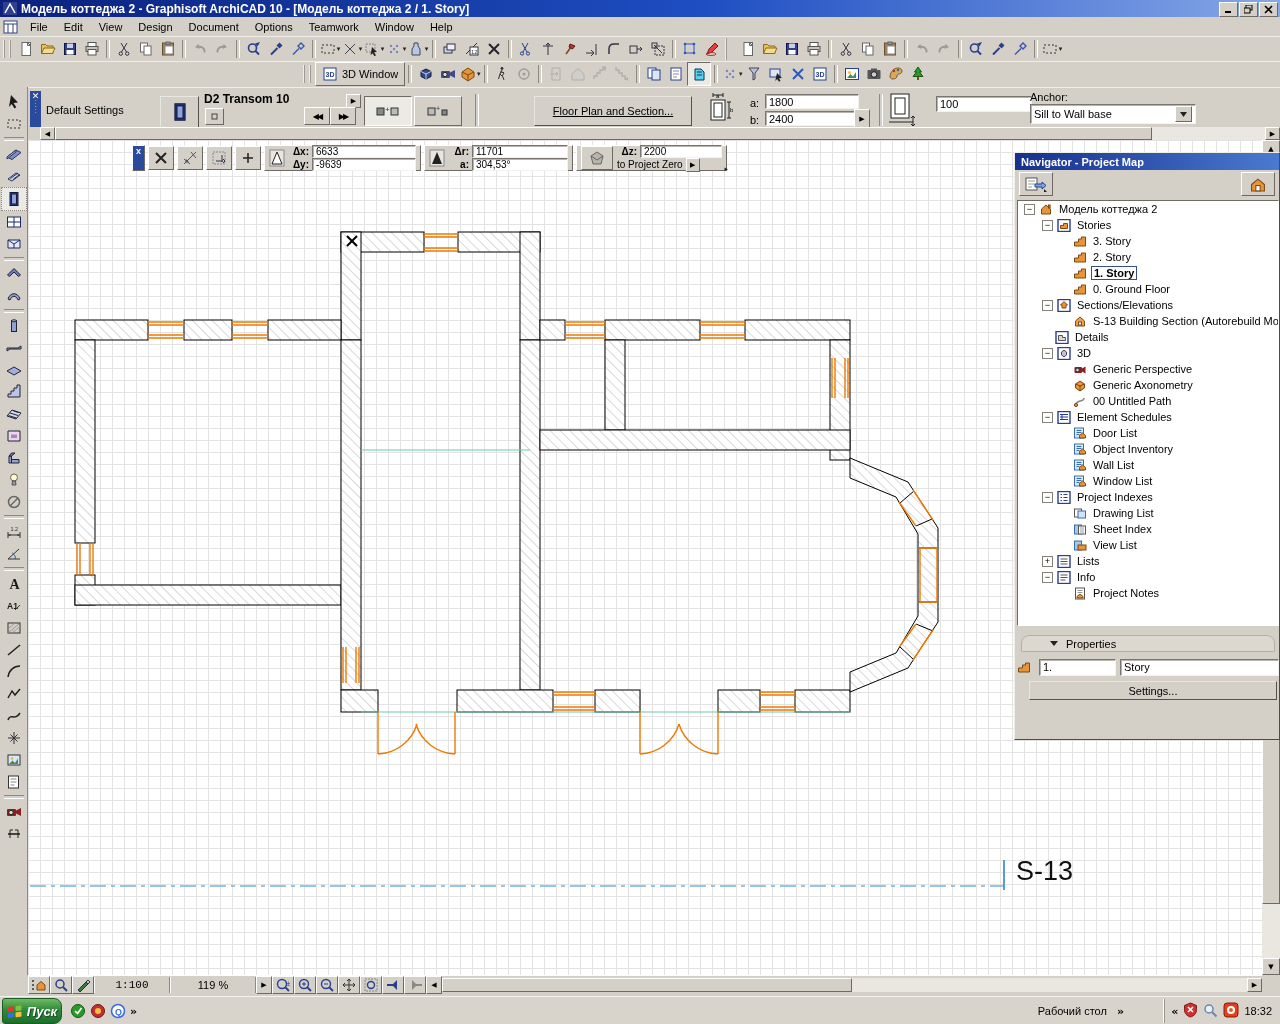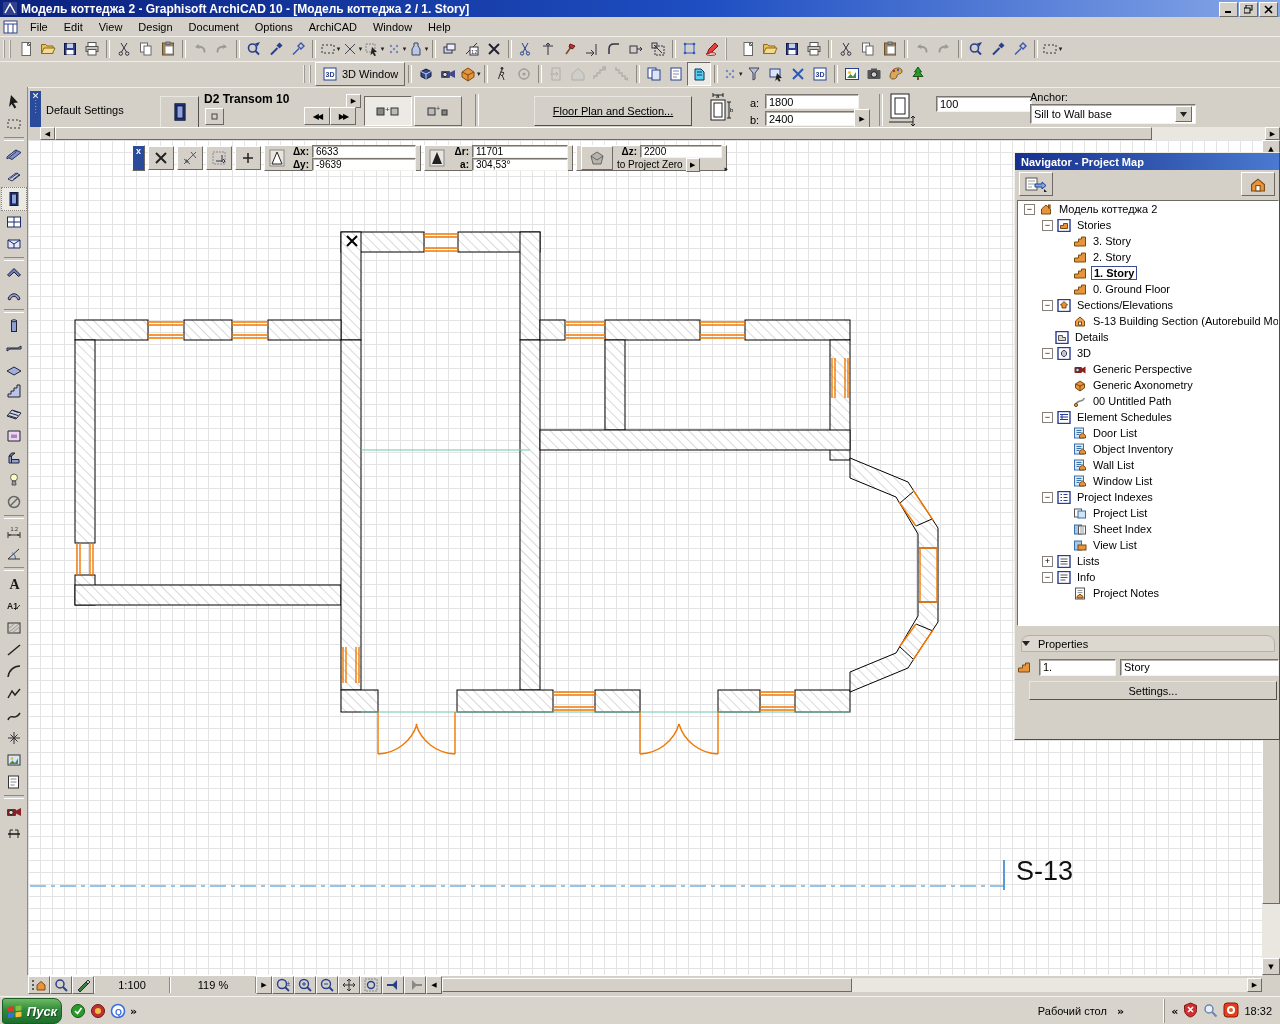--- a/index.html
+++ b/index.html
@@ -82,21 +82,21 @@
   .nav-btn{width:32px;height:22px;display:flex;align-items:center;justify-content:center;}
   .nav-tree{position:absolute;left:2px;top:47px;width:260px;height:424px;background:#fff;
     border:1px solid;border-color:#6e6a63 #fff #fff #6e6a63;overflow:hidden;}
   .trow{height:16px;display:flex;align-items:center;white-space:nowrap;}
   .expbox{width:9px;height:9px;border:1px solid #848078;background:#fff;display:flex;align-items:center;justify-content:center;
     font-size:9px;line-height:7px;margin-right:4px;flex:0 0 auto;box-sizing:content-box;}
   .ticon{width:14px;height:13px;margin-right:4px;flex:0 0 auto;}
   .tlabel{padding:0 2px;}
   .tlabel.sel{font-weight:bold;border:1px solid #3a4a94;}
   .props-head{position:absolute;left:6px;top:482px;width:254px;height:17px;background:#dcd8d0;
-    border:1px solid #b4b0a8;border-radius:8px 8px 0 0;display:flex;align-items:center;gap:8px;padding-left:0;box-sizing:border-box;}
+    border:1px solid #b4b0a8;border-radius:8px 8px 0 0;display:flex;align-items:center;gap:8px;padding-left:28px;box-sizing:border-box;}
   .props-tri{width:0;height:0;border-left:4px solid transparent;border-right:4px solid transparent;border-top:5px solid #222;}
   .props-row{position:absolute;left:2px;top:505px;width:262px;height:18px;display:flex;align-items:center;gap:4px;}
   .props-settings{position:absolute;left:14px;top:528px;width:246px;height:17px;display:flex;align-items:center;justify-content:center;}
   
   .taskbar{position:absolute;left:0;top:996px;width:1280px;height:28px;background:#d8d4cc;border-top:1px solid #f4f2ec;display:flex;align-items:center;}
   .startbtn{margin-left:2px;height:24px;width:58px;border-radius:3px 8px 8px 3px;
     background:linear-gradient(#6fba62,#2f8a3a 45%,#1f6e2c);border:1px solid #1c5d26;
     color:#fff;font-weight:bold;font-style:italic;font-size:13px;display:flex;align-items:center;justify-content:center;gap:4px;
     text-shadow:1px 1px 1px #1a4a20;}
   .ql{width:20px;height:20px;display:flex;align-items:center;justify-content:center;}
@@ -141,21 +141,21 @@
   </div>
 
   <div class="menubar">
     <span class="childico">
       <svg width="15" height="14" viewBox="0 0 15 14">
           <rect x="0" y="0" width="15" height="14" fill="#d4d0c8"></rect>
           <rect x="1" y="1" width="13" height="12" fill="#fff" stroke="#30408c"></rect>
           <path d="M1 4h13M5 4v9M10 4v9" stroke="#30408c"></path>
         </svg>
     </span>
-    <span id="menu-items"><span class="mitem">File</span><span class="mitem">Edit</span><span class="mitem">View</span><span class="mitem">Design</span><span class="mitem">Document</span><span class="mitem">Options</span><span class="mitem">ArchiCAD</span><span class="mitem">Window</span><span class="mitem">Help</span></span>
+    <span id="menu-items"><span class="mitem">File</span><span class="mitem">Edit</span><span class="mitem">View</span><span class="mitem">Design</span><span class="mitem">Document</span><span class="mitem">Options</span><span class="mitem">Teamwork</span><span class="mitem">Window</span><span class="mitem">Help</span></span>
     <span class="winbtns2">
       <span class="wbtn out glyph">
           <svg width="9" height="9">
             <rect x="1" y="6" width="6" height="2" fill="#000"></rect>
           </svg>
         </span>
       <span class="wbtn out glyph">
           <svg width="9" height="9">
             <rect x="2" y="0" width="6" height="5" fill="none" stroke="#000"></rect>
             <rect x="0" y="3" width="6" height="5" fill="#d4d0c8" stroke="#000"></rect>
@@ -1250,21 +1250,21 @@
           <circle cx="6" cy="6" r="4" fill="none" stroke="#26408e" stroke-width="1.5"></circle>
           <path d="M9 9l4 4" stroke="#26408e" stroke-width="2"></path>
         </svg>
       </span>
     <span class="ds-btn out">
         <svg width="14" height="14">
           <path d="M2 12L10 4l2 2-8 8z" fill="#3a7a3a" stroke="#234"></path>
           <path d="M10 4l2-2 2 2-2 2z" fill="#c8c8c8" stroke="#234"></path>
         </svg>
       </span>
-    <span class="ds-field" style="width:74px;">1:100</span>
+    <span class="ds-field" style="width:74px;font-family:Liberation Mono, monospace;">1:100</span>
     <span class="ds-field" style="width:84px;">119 %</span>
     <span class="ds-btn out glyph" style="width:14px;font-size:7px;">▶</span>
     <span class="ds-btn out">
         <svg width="15" height="14">
           <circle cx="6" cy="6" r="4.5" fill="none" stroke="#26408e" stroke-width="1.4"></circle>
           <path d="M9 9l4 4" stroke="#26408e" stroke-width="1.8"></path>
           <text x="10" y="8" font-size="8" fill="#26408e">±</text>
         </svg>
       </span>
     <span class="ds-btn out">
@@ -1483,21 +1483,21 @@
               <path d="M3 3.5h1.5M6 3.5h4M3 6.5h1.5M6 6.5h4M3 9.5h1.5M6 9.5h4" stroke="#2a3c94"></path>
             </svg></span>
           <span class="tlabel">Project Indexes</span>
         </div>
         <div class="trow" style="padding-left: 42px;">
           <span style="width: 13px; flex: 0 0 auto;"></span>
           <span class="ticon"><svg width="14" height="13" viewBox="0 0 13 13">
               <rect x="1" y="2" width="7" height="8" fill="#fff" stroke="#555"></rect>
               <rect x="4.5" y="4" width="7.5" height="7" fill="#cfe4f4" stroke="#3a6ea8"></rect>
             </svg></span>
-          <span class="tlabel">Project List</span>
+          <span class="tlabel">Drawing List</span>
         </div>
         <div class="trow" style="padding-left: 42px;">
           <span style="width: 13px; flex: 0 0 auto;"></span>
           <span class="ticon"><svg width="14" height="13" viewBox="0 0 13 13">
               <rect x="1" y="2" width="7" height="9" fill="#a8c8e8" stroke="#3a6ea8"></rect>
               <rect x="5" y="3" width="7" height="8" fill="#fff" stroke="#555"></rect>
               <path d="M6.5 5h4M6.5 7h4M6.5 9h4" stroke="#999"></path>
             </svg></span>
           <span class="tlabel">Sheet Index</span>
         </div>

